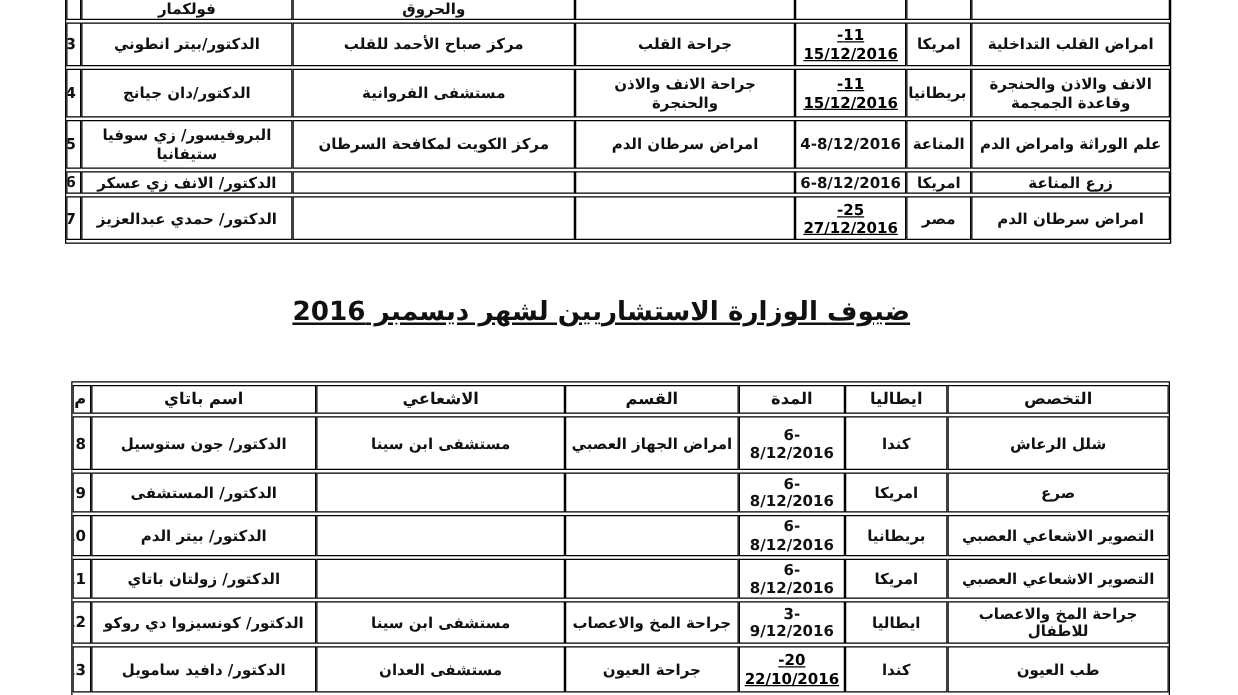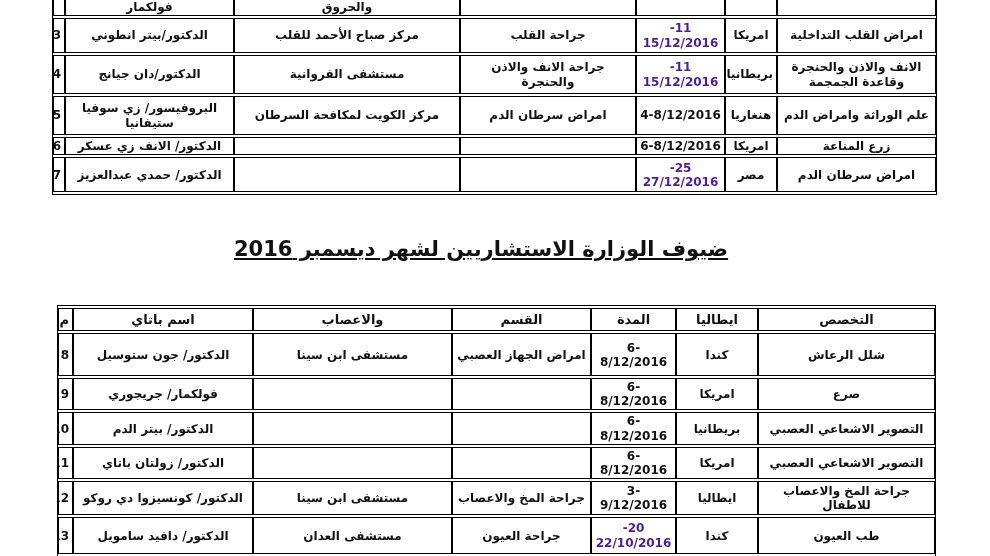--- a/index.html
+++ b/index.html
@@ -34,21 +34,21 @@
   .t1 { width: 883px; margin-left: 52px; }
   .t2 { width: 877px; margin-left: 57px; }
   .t1wrap { margin-top: -14px; }
 
   .c-num  { vertical-align: top; direction: ltr; padding: 0 1px; font-size: 12px; }
   .c-name { vertical-align: top; }
   .c-duration { direction: ltr; white-space: pre-line; font-size: 12px; }
   .c-nationality { font-size: 11.5px; white-space: nowrap; margin-top: 13px; }
   tr.partial td { vertical-align: bottom; }
 
-  .datelink { color: #4c1d95; }
+  .datelink { color: #000000; text-decoration: underline; }
 
   .title {
     text-align: center;
     font-size: 21px;
     font-weight: bold;
     text-decoration: underline;
     margin: 42px 0 44px 0;
     transform: translateX(-14px);
     direction: rtl;
   }
@@ -98,21 +98,21 @@
 15/12/2016</span></td>
             <td class="c-nationality">بريطانيا</td>
             <td class="c-specialty">الانف والاذن والحنجرة وقاعدة الجمجمة</td>
           </tr>
           <tr style="height: 39px;">
             <td class="c-num">5</td>
             <td class="c-name">البروفيسور/ زي سوفيا ستيفانيا</td>
             <td class="c-hospital">مركز الكويت لمكافحة السرطان</td>
             <td class="c-dept">امراض سرطان الدم</td>
             <td class="c-duration"><span class="">4-8/12/2016</span></td>
-            <td class="c-nationality">هنغاريا</td>
+            <td class="c-nationality">المناعة</td>
             <td class="c-specialty">علم الوراثة وامراض الدم</td>
           </tr>
           <tr style="height: 18px;">
             <td class="c-num">6</td>
             <td class="c-name">الدكتور/ الانف زي عسكر</td>
             <td class="c-hospital"></td>
             <td class="c-dept"></td>
             <td class="c-duration"><span class="">6-8/12/2016</span></td>
             <td class="c-nationality">امريكا</td>
             <td class="c-specialty">زرع المناعة</td>
@@ -140,40 +140,40 @@
         <col style="width:199px">
       <col style="width:139px">
         <col style="width:85px">
         <col style="width:82px">
       <col style="width:177px">
     </colgroup>
     <thead>
       <tr style="height:23px">
         <th class="c-num">م</th>
         <th>اسم باتاي</th>
-        <th>والاعصاب</th>
+        <th>الاشعاعي</th>
         <th>القسم</th>
         <th>المدة</th>
         <th>ايطاليا</th>
         <th>التخصص</th>
       </tr>
     </thead>
     <tbody id="t2-body">
         <tr style="height: 43px;">
           <td class="c-num">8</td>
           <td class="c-name">الدكتور/ جون ستوسيل</td>
           <td class="c-hospital">مستشفى ابن سينا</td>
           <td class="c-dept">امراض الجهاز العصبي</td>
           <td class="c-duration"><span class="">6-8/12/2016</span></td>
           <td class="c-nationality">كندا</td>
           <td class="c-specialty">شلل الرعاش</td>
         </tr>
         <tr style="height: 18px;">
           <td class="c-num">9</td>
-          <td class="c-name">فولكمار/ جريجوري</td>
+          <td class="c-name">الدكتور/ المستشفى</td>
           <td class="c-hospital"></td>
           <td class="c-dept"></td>
           <td class="c-duration"><span class="">6-8/12/2016</span></td>
           <td class="c-nationality">امريكا</td>
           <td class="c-specialty">صرع</td>
         </tr>
         <tr style="height: 18px;">
           <td class="c-num">10</td>
           <td class="c-name">الدكتور/ بيتر الدم</td>
           <td class="c-hospital"></td>

